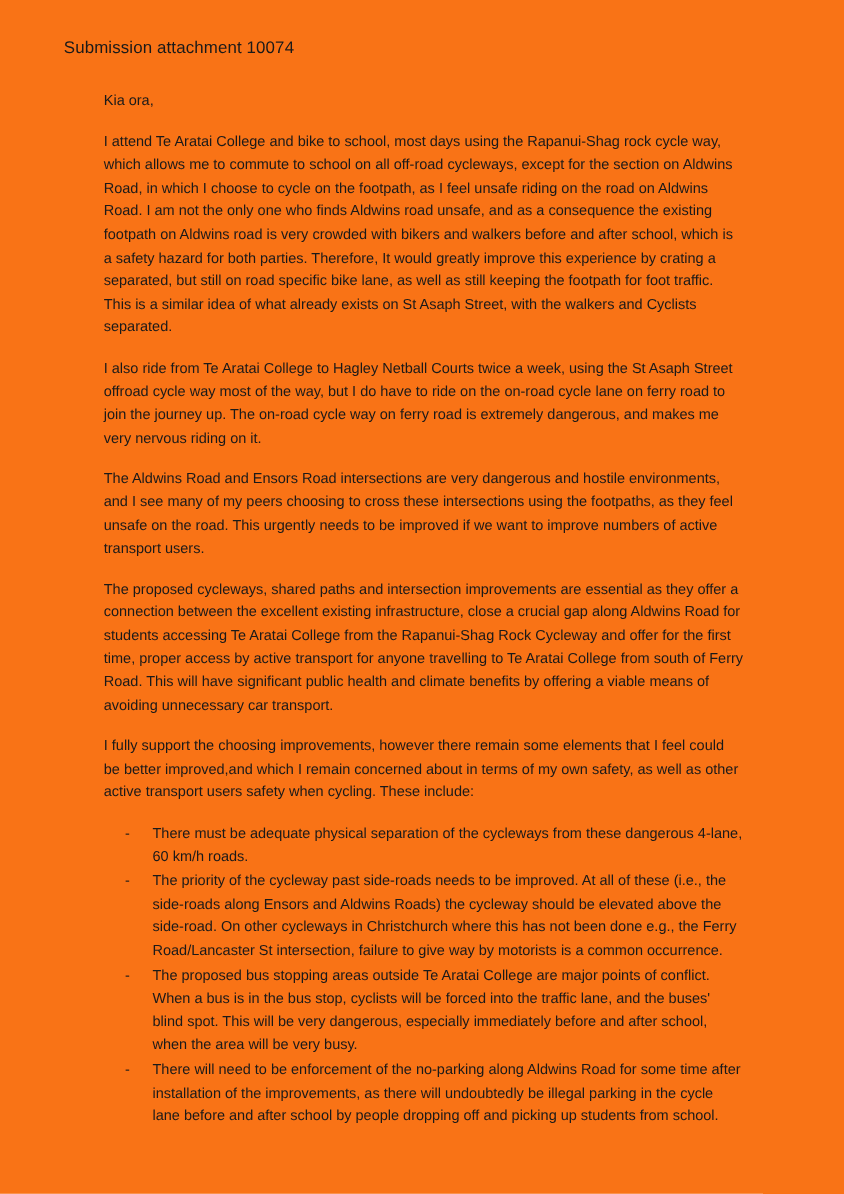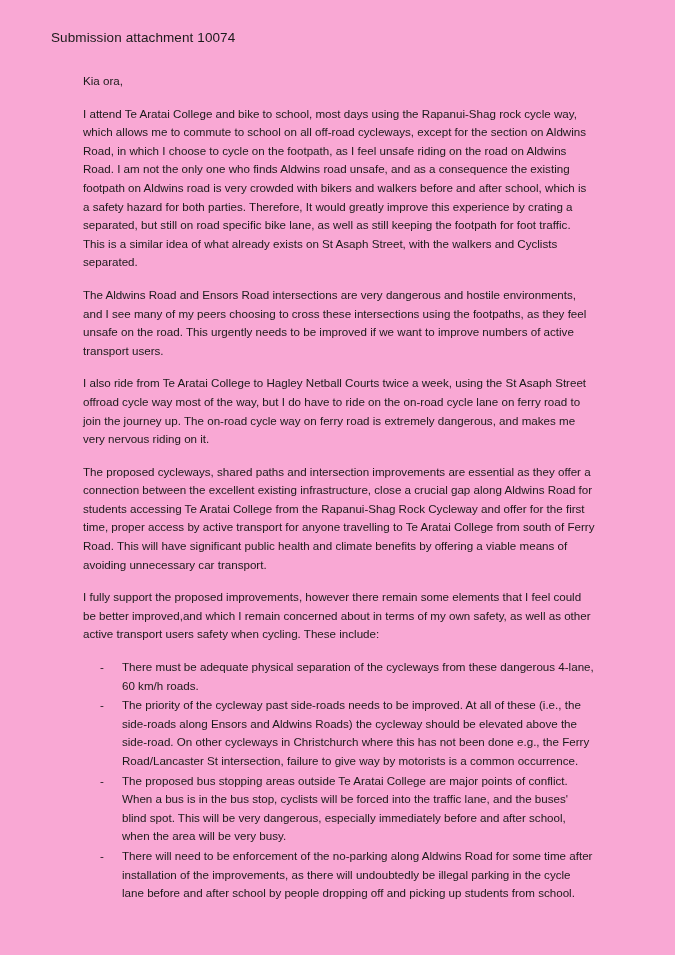--- a/index.html
+++ b/index.html
@@ -11,21 +11,21 @@
     width: 675px;
     height: 955px;
     font-family: "Liberation Serif", serif;
     color: #000000;
     overflow: hidden;
   }
   .page {
     position: relative;
     width: 675px;
     height: 955px;
-    background: #f9a8d4;
+    background: #f97316;
     box-sizing: border-box;
   }
   .doc-title {
     position: absolute;
     left: 51px;
     top: 30px;
     font-family: "Liberation Sans", sans-serif;
     font-size: 13.5px;
     color: #1a1a1a;
     letter-spacing: 0.1px;
@@ -72,27 +72,27 @@
 
   <div class="doc-title">Submission attachment 10074</div>
 
   <div class="body-block">
 
     <p class="para greeting">Kia ora,</p>
 
 
     <p class="para">I attend Te Aratai College and bike to school, most days using the Rapanui-Shag rock cycle way, which allows me to commute to school on all off-road cycleways, except for the section on Aldwins Road, in which I choose to cycle on the footpath, as I feel unsafe riding on the road on Aldwins Road.  I am not the only one who finds Aldwins road unsafe, and as a consequence the existing footpath on Aldwins road is very crowded with bikers and walkers before and after school, which is a safety hazard for both parties. Therefore, It would greatly improve this experience by crating a separated, but still on road specific bike lane, as well as still keeping the footpath for foot traffic. This is a similar idea of what already exists on St Asaph Street, with the walkers and Cyclists separated.</p>
 
+    <p class="para">I also ride from Te Aratai College to Hagley Netball Courts twice a week, using the St Asaph Street offroad cycle way most of the way, but I do have to ride on the on-road cycle lane on ferry road to join the journey up. The on-road cycle way on ferry road is extremely dangerous, and makes me very nervous riding on it.</p>
+
     <p class="para">The Aldwins Road and Ensors Road intersections are very dangerous and hostile environments, and I see many of my peers choosing to cross these intersections using the footpaths, as they feel unsafe on the road. This urgently needs to be improved if we want to improve numbers of active transport users.</p>
-
-    <p class="para">I also ride from Te Aratai College to Hagley Netball Courts twice a week, using the St Asaph Street offroad cycle way most of the way, but I do have to ride on the on-road cycle lane on ferry road to join the journey up. The on-road cycle way on ferry road is extremely dangerous, and makes me very nervous riding on it.</p>
 
     <p class="para">The proposed cycleways, shared paths and intersection improvements are essential as they offer a connection between the excellent existing infrastructure, close a crucial gap along Aldwins Road for students accessing Te Aratai College from the Rapanui-Shag Rock Cycleway and offer for the first time, proper access by active transport for anyone travelling to Te Aratai College from south of Ferry Road. This will have significant public health and climate benefits by offering a viable means of avoiding unnecessary car transport.</p>
 
-    <p class="para">I fully support the proposed improvements, however there remain some elements that I feel could be better improved,and which I remain concerned about in terms of my own safety, as well as other active transport users safety when cycling. These include:</p>
+    <p class="para">I fully support the choosing improvements, however there remain some elements that I feel could be better improved,and which I remain concerned about in terms of my own safety, as well as other active transport users safety when cycling. These include:</p>
 
     <ul class="bullets">
       <li class="bullet">
         <span class="dash">-</span>
         <span>There must be adequate physical separation of the cycleways from these dangerous 4-lane, 60 km/h roads.</span>
       </li>
       <li class="bullet">
         <span class="dash">-</span>
         <span>The priority of the cycleway past side-roads needs to be improved. At all of these (i.e., the side-roads along Ensors and Aldwins Roads) the cycleway should be elevated above the side-road. On other cycleways in Christchurch where this has not been done e.g., the Ferry Road/Lancaster St intersection, failure to give way by motorists is a common occurrence.</span>
       </li>

